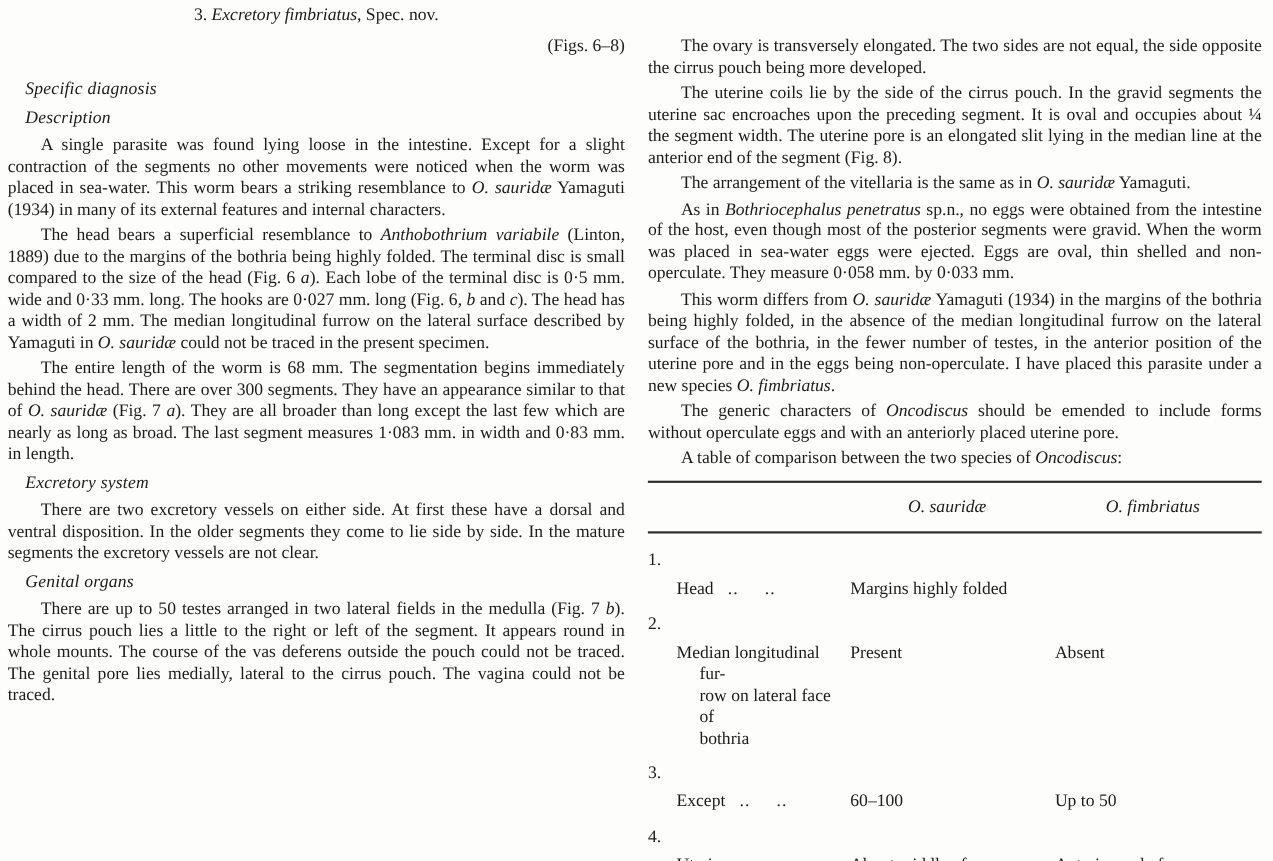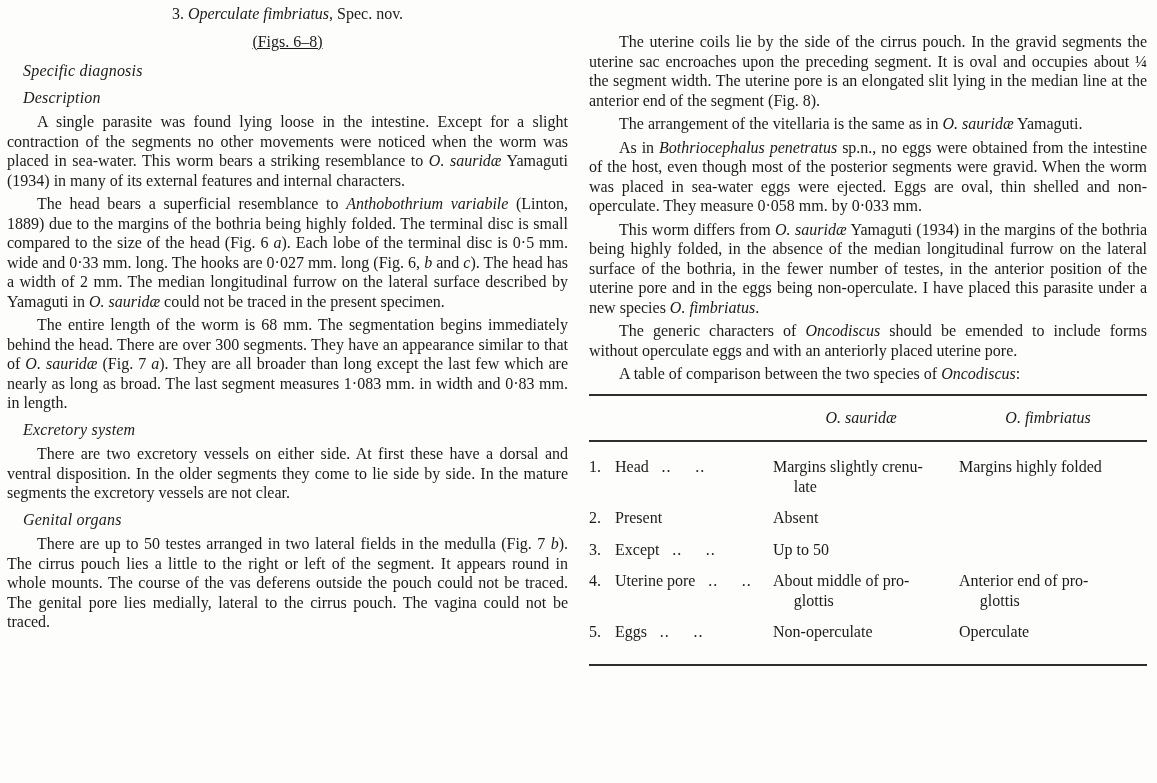--- a/index.html
+++ b/index.html
@@ -9,84 +9,87 @@
     font-family:"Liberation Serif","DejaVu Serif",serif;
     color:#1b1b1b;
     -webkit-font-smoothing:antialiased;
   }
   .sheet{position:relative;width:1157px;height:783px;}
   .col{position:absolute;top:0;}
   .col.left{left:7px;width:561px;padding-top:4px;}
   .col.right{left:589px;width:558px;padding-top:32px;}
   .blk{font-size:16px;line-height:19.5px;}
   .blk.title{text-align:center;margin:0 0 8px 0;}
-  .blk.subtitle{text-align:center;margin:0 0 10px 0;text-decoration:underline;}
+  .blk.subtitle{text-align:right;margin:0 0 20px 0;}
   .blk.heading{font-style:italic;margin:7px 0 5px 16px;letter-spacing:0.2px;}
   .blk.para{text-align:justify;text-indent:30px;margin:0 0 4px 0;}
   .it{font-style:italic;}
   
   .tbl{margin-top:10px;border-top:2px solid #2e2e2e;border-bottom:2px solid #2e2e2e;font-size:16px;line-height:19.5px;}
   .tbl-head{display:grid;grid-template-columns:26px 158px 186px auto;padding:12px 0 13px 0;border-bottom:2px solid #2e2e2e;}
   .tbl-head .h{text-align:center;}
   .tbl-body{padding:15px 0 10px 0;}
   .trow{display:grid;grid-template-columns:26px 158px 186px auto;margin-bottom:12px;}
   .cell{padding-right:10px;}
-  .hang{padding-left:1.3em;text-indent:-1.3em;white-space:pre-line;}
+  .hang{padding-left:1.3em;text-indent:-1.3em;white-space:pre-line;margin-top:26px;}
   .lblcell{position:relative;}
   .dots{display:inline-block;margin-left:2.1em;letter-spacing:1px;}
 </style>
 </head>
 <body>
 
 <div class="sheet">
   <div class="col left" id="left-col">
-      <div class="blk title"><span>3.   </span><span class="it">Operculate fimbriatus</span><span>,  Spec. nov.</span></div>
+      <div class="blk title"><span>3.   </span><span class="it">Excretory fimbriatus</span><span>,  Spec. nov.</span></div>
       <div class="blk subtitle"><span>(Figs.  6–8)</span></div>
       <div class="blk heading"><span>Specific diagnosis</span></div>
       <div class="blk heading"><span>Description</span></div>
       <div class="blk para"><span>A single parasite was found lying loose in the intestine.  Except for a slight contraction of the segments no other movements were noticed when the worm was placed in sea-water.  This worm bears a striking resemblance to </span><span class="it">O. sauridæ</span><span> Yamaguti (1934) in many of its external features and internal characters.</span></div>
       <div class="blk para"><span>The head bears a superficial resemblance to </span><span class="it">Anthobothrium variabile</span><span> (Linton, 1889) due to the margins of the bothria being highly folded.  The terminal disc is small compared to the size of the head (Fig. 6 </span><span class="it">a</span><span>).  Each lobe of the terminal disc is 0·5 mm. wide and 0·33 mm. long.  The hooks are 0·027 mm. long (Fig. 6, </span><span class="it">b</span><span> and </span><span class="it">c</span><span>).  The head has a width of 2 mm.  The median longitudinal furrow on the lateral surface described by Yamaguti in </span><span class="it">O. sauridæ</span><span> could not be traced in the present specimen.</span></div>
       <div class="blk para"><span>The entire length of the worm is 68 mm.  The segmentation begins immediately behind the head.  There are over 300 segments.  They have an appearance similar to that of </span><span class="it">O. sauridæ</span><span> (Fig. 7 </span><span class="it">a</span><span>).  They are all broader than long except the last few which are nearly as long as broad.  The last segment measures 1·083 mm. in width and 0·83 mm. in length.</span></div>
       <div class="blk heading"><span>Excretory system</span></div>
       <div class="blk para"><span>There are two excretory vessels on either side.  At first these have a dorsal and ventral disposition.  In the older segments they come to lie side by side.  In the mature segments the excretory vessels are not clear.</span></div>
       <div class="blk heading"><span>Genital organs</span></div>
       <div class="blk para"><span>There are up to 50 testes arranged in two lateral fields in the medulla (Fig. 7 </span><span class="it">b</span><span>).  The cirrus pouch lies a little to the right or left of the segment.  It appears round in whole mounts.  The course of the vas deferens outside the pouch could not be traced.  The genital pore lies medially, lateral to the cirrus pouch.  The vagina could not be traced.</span></div>
     </div>
   <div class="col right">
     <div id="right-blocks">
+        <div class="blk para"><span>The ovary is transversely elongated.  The two sides are not equal, the side opposite the cirrus pouch being more developed.</span></div>
         <div class="blk para"><span>The uterine coils lie by the side of the cirrus pouch.  In the gravid segments the uterine sac encroaches upon the preceding segment.  It is oval and occupies about ¼ the segment width.  The uterine pore is an elongated slit lying in the median line at the anterior end of the segment (Fig. 8).</span></div>
         <div class="blk para"><span>The arrangement of the vitellaria is the same as in </span><span class="it">O. sauridæ</span><span>  Yamaguti.</span></div>
         <div class="blk para"><span>As in </span><span class="it">Bothriocephalus penetratus</span><span> sp.n., no eggs were obtained from the intestine of the host, even though most of the posterior segments were gravid.  When the worm was placed in sea-water eggs were ejected.  Eggs are oval, thin shelled and non-operculate.  They measure 0·058 mm. by 0·033 mm.</span></div>
         <div class="blk para"><span>This worm differs from </span><span class="it">O. sauridæ</span><span> Yamaguti (1934) in the margins of the bothria being highly folded, in the absence of the median longitudinal furrow on the lateral surface of the bothria, in the fewer number of testes, in the anterior position of the uterine pore and in the eggs being non-operculate.  I have placed this parasite under a new species </span><span class="it">O. fimbriatus</span><span>.</span></div>
         <div class="blk para"><span>The generic characters of </span><span class="it">Oncodiscus</span><span> should be emended to include forms without operculate eggs and with an anteriorly placed uterine pore.</span></div>
         <div class="blk para"><span>A table of comparison between the two species of </span><span class="it">Oncodiscus</span><span>:</span></div>
       </div>
     <div class="tbl">
       <div class="tbl-head">
         <div class="cell"></div>
         <div class="cell"></div>
         <div class="cell h it">O. sauridæ</div>
         <div class="cell h it">O.  fimbriatus</div>
       </div>
       <div class="tbl-body" id="tbl-body">
           <div class="trow">
             <div class="cell">1.</div>
             <div class="cell lblcell hang"><span>Head</span><span class="dots">..</span><span class="dots">..</span></div>
-            <div class="cell hang">Margins slightly crenu-
-late</div>
             <div class="cell hang">Margins highly folded</div>
           </div>
           <div class="trow">
             <div class="cell">2.</div>
+            <div class="cell lblcell hang"><span>Median longitudinal fur-
+row on lateral face of
+bothria</span></div>
             <div class="cell hang">Present</div>
             <div class="cell hang">Absent</div>
           </div>
           <div class="trow">
             <div class="cell">3.</div>
             <div class="cell lblcell hang"><span>Except</span><span class="dots">..</span><span class="dots">..</span></div>
+            <div class="cell hang">60–100</div>
             <div class="cell hang">Up to 50</div>
           </div>
           <div class="trow">
             <div class="cell">4.</div>
             <div class="cell lblcell hang"><span>Uterine pore</span><span class="dots">..</span><span class="dots">..</span></div>
             <div class="cell hang">About middle of pro-
 glottis</div>
             <div class="cell hang">Anterior end of pro-
 glottis</div>
           </div>

